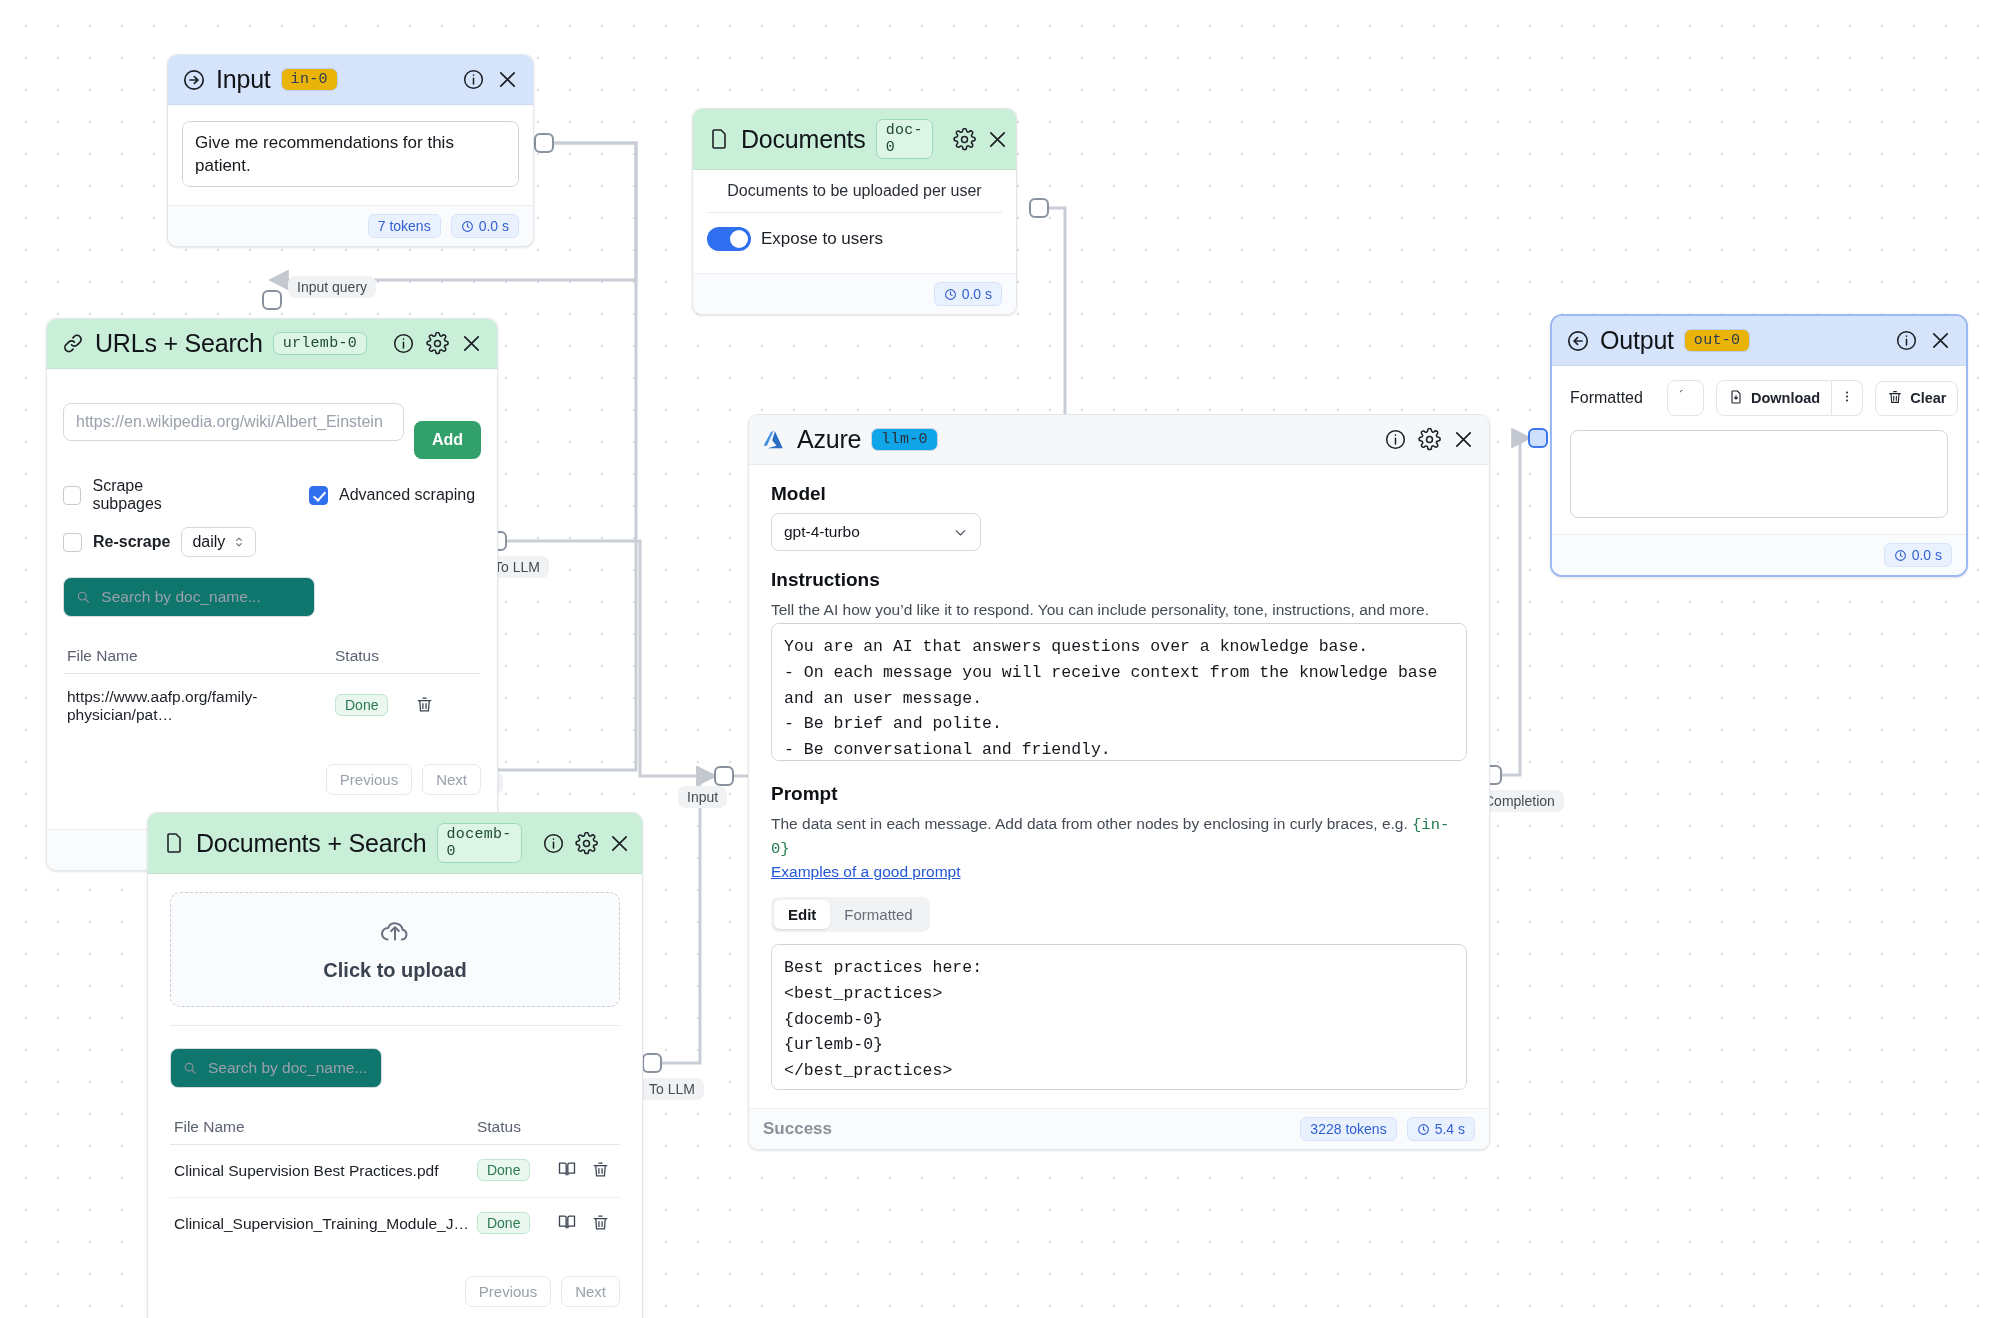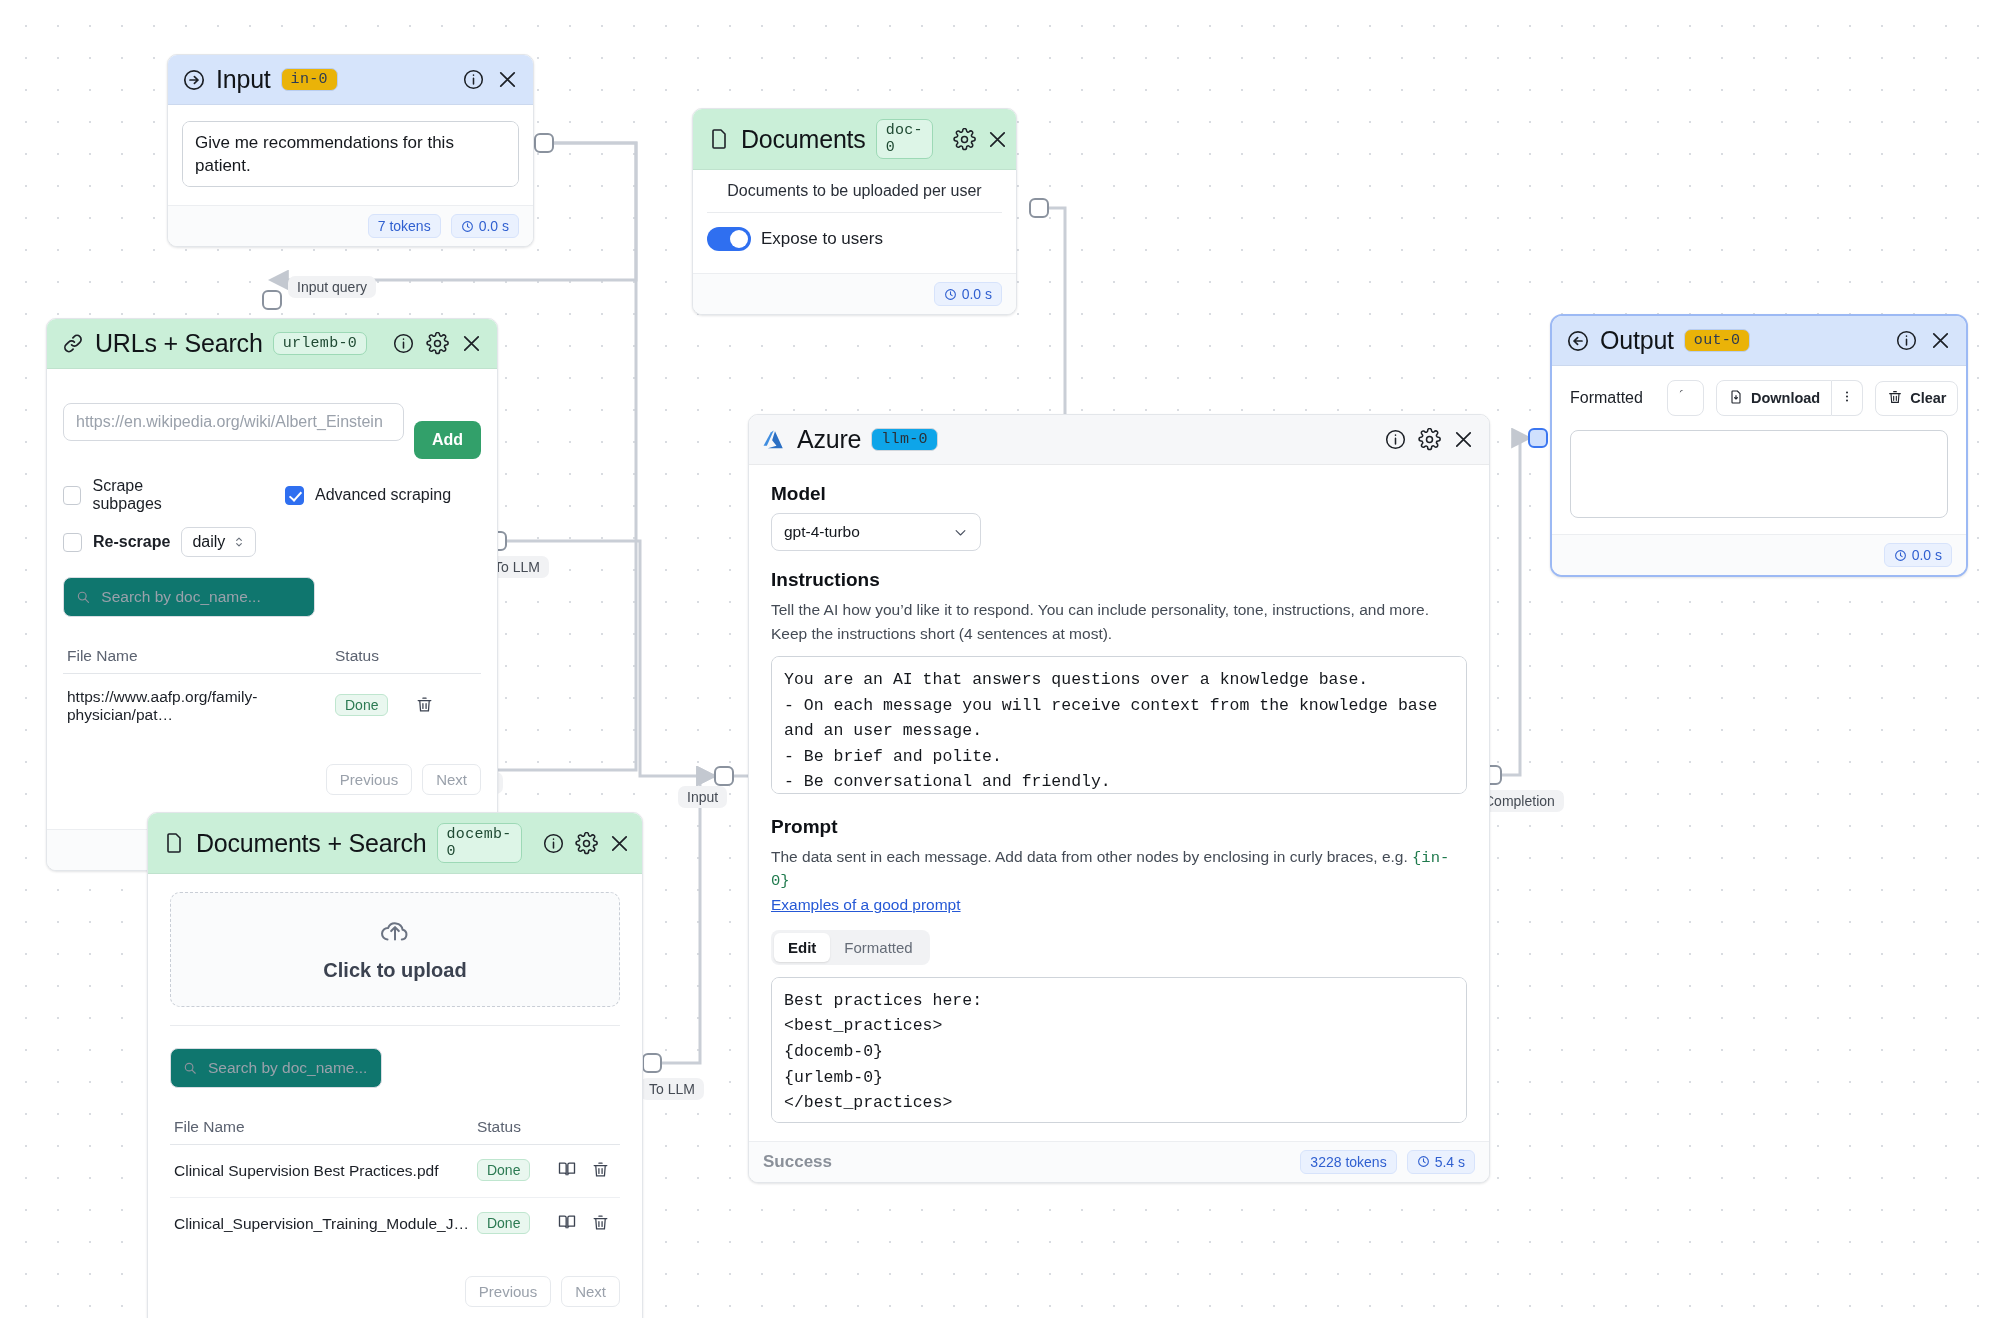--- a/index.html
+++ b/index.html
@@ -318,21 +318,21 @@
           <path d="M5 5l14 14M19 5L5 19"></path>
         </svg>
     </span>
   </div>
   <div class="node-body" style="padding:16px 16px 10px;">
     <div class="row">
       <input class="url-input" value="" placeholder="https://en.wikipedia.org/wiki/Albert_Einstein" style="">
       <button class="btn-add">Add</button>
     </div>
 
-    <div style="display:flex; gap:72px; margin-top:18px;">
+    <div style="display:flex; gap:96px; margin-top:18px;">
       <div class="cbrow" style="width:150px;">
         <span class="cbox"></span>
         <span>Scrape subpages</span>
       </div>
       <div class="cbrow">
         <span class="cbox checked"></span>
         <span>Advanced scraping</span>
       </div>
     </div>
 
@@ -531,21 +531,20 @@
     <div class="lbl-strong">Model</div>
     <div class="model-select">
       <span>gpt-4-turbo</span>
       <svg width="15" height="15" viewBox="0 0 24 24" fill="none" stroke="#4a5160" stroke-width="1.8" stroke-linecap="round" stroke-linejoin="round">
           <path d="M5 9l7 7 7-7"></path>
         </svg>
     </div>
 
     <div class="lbl-strong" style="margin-top:18px;">Instructions</div>
     <div class="lbl-desc" style="margin-bottom:2px;">Tell the AI how you’d like it to respond. You can include personality, tone, instructions, and more.</div>
-    <div class="lbl-desc">Keep the instructions short (4 sentences at most).</div>
     <textarea class="ta ta-mono" style="height: 138px;">You are an AI that answers questions over a knowledge base.
 - On each message you will receive context from the knowledge base and an user message.
 - Be brief and polite.
 - Be conversational and friendly.</textarea>
 
     <div class="lbl-strong" style="margin-top:18px;">Prompt</div>
     <div class="lbl-desc" style="margin-bottom:3px;">
       <span>The data sent in each message. Add data from other nodes by enclosing in curly braces, e.g. </span><span class="mono-green">{in-0}</span>
     </div>
     <div class="link">Examples of a good prompt</div>

